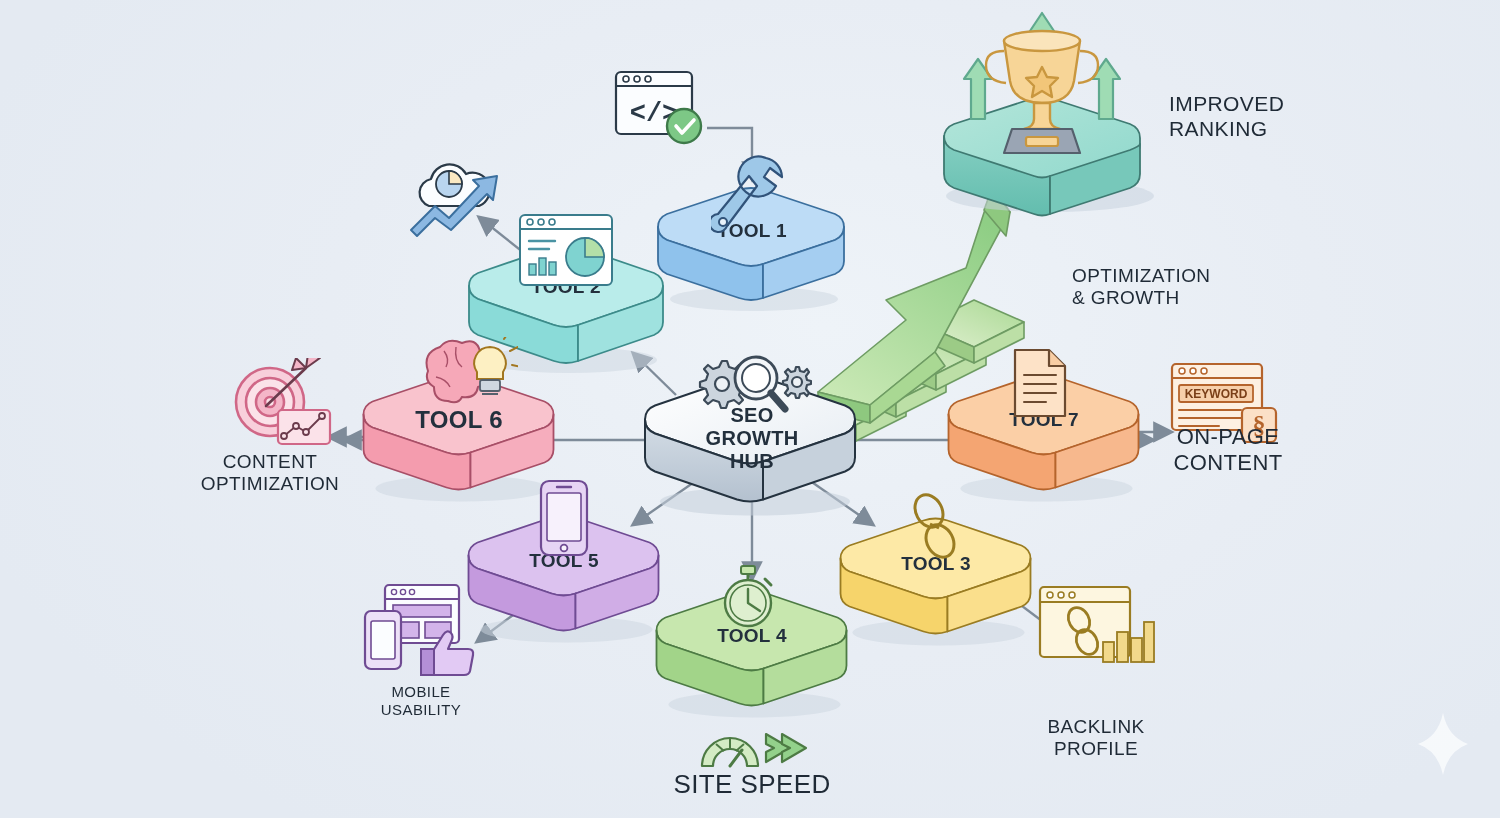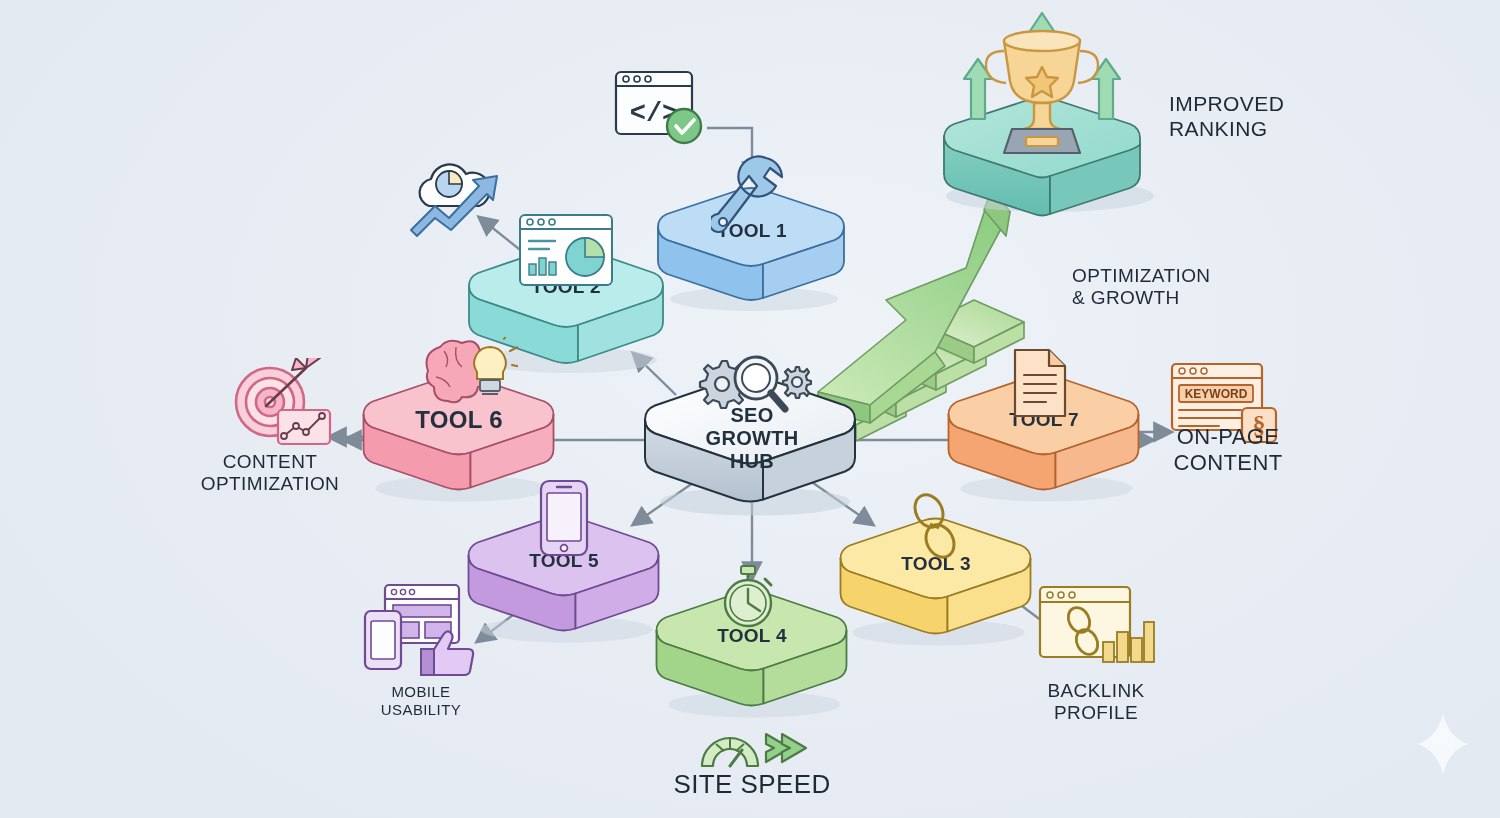--- a/index.html
+++ b/index.html
@@ -415,21 +415,21 @@
       <ellipse cx="42" cy="36" rx="10" ry="13" transform="rotate(-28 42 36)"></ellipse>
       <ellipse cx="50" cy="58" rx="10" ry="13" transform="rotate(-28 50 58)"></ellipse>
     </g>
     <g fill="#f2d98b" stroke="#9a7c22" stroke-width="1.8">
       <rect x="66" y="58" width="11" height="20"></rect>
         <rect x="80" y="48" width="11" height="30"></rect>
       <rect x="94" y="54" width="11" height="24"></rect>
         <rect x="107" y="38" width="10" height="40"></rect>
     </g>
   </svg>
-  <div class="cap-label" style="left:1096px;top:702px;font-size:19px">BACKLINK
+  <div class="cap-label" style="left:1096px;top:738px;font-size:19px">BACKLINK
 PROFILE</div>
 
   <svg class="icon" style="left:1224px;top:404px;width:110px;height:86px" viewBox="0 0 110 86">
     <rect x="3" y="3" width="90" height="66" rx="4" fill="#fdf0e2" stroke="#b5642c" stroke-width="2.2"></rect>
     <path d="M3,17 h90" stroke="#b5642c" stroke-width="2"></path>
     <circle cx="13" cy="10" r="3" fill="#fff" stroke="#b5642c" stroke-width="1.5"></circle>
     <circle cx="24" cy="10" r="3" fill="#fff" stroke="#b5642c" stroke-width="1.5"></circle>
     <circle cx="35" cy="10" r="3" fill="#fff" stroke="#b5642c" stroke-width="1.5"></circle>
     <rect x="10" y="24" width="74" height="17" rx="2" fill="#f7d0ab" stroke="#b5642c" stroke-width="1.8"></rect>
     <text x="47" y="37" font-family="'Liberation Sans',sans-serif" font-size="12" font-weight="bold" fill="#7a3f18" text-anchor="middle">KEYWORD</text>

